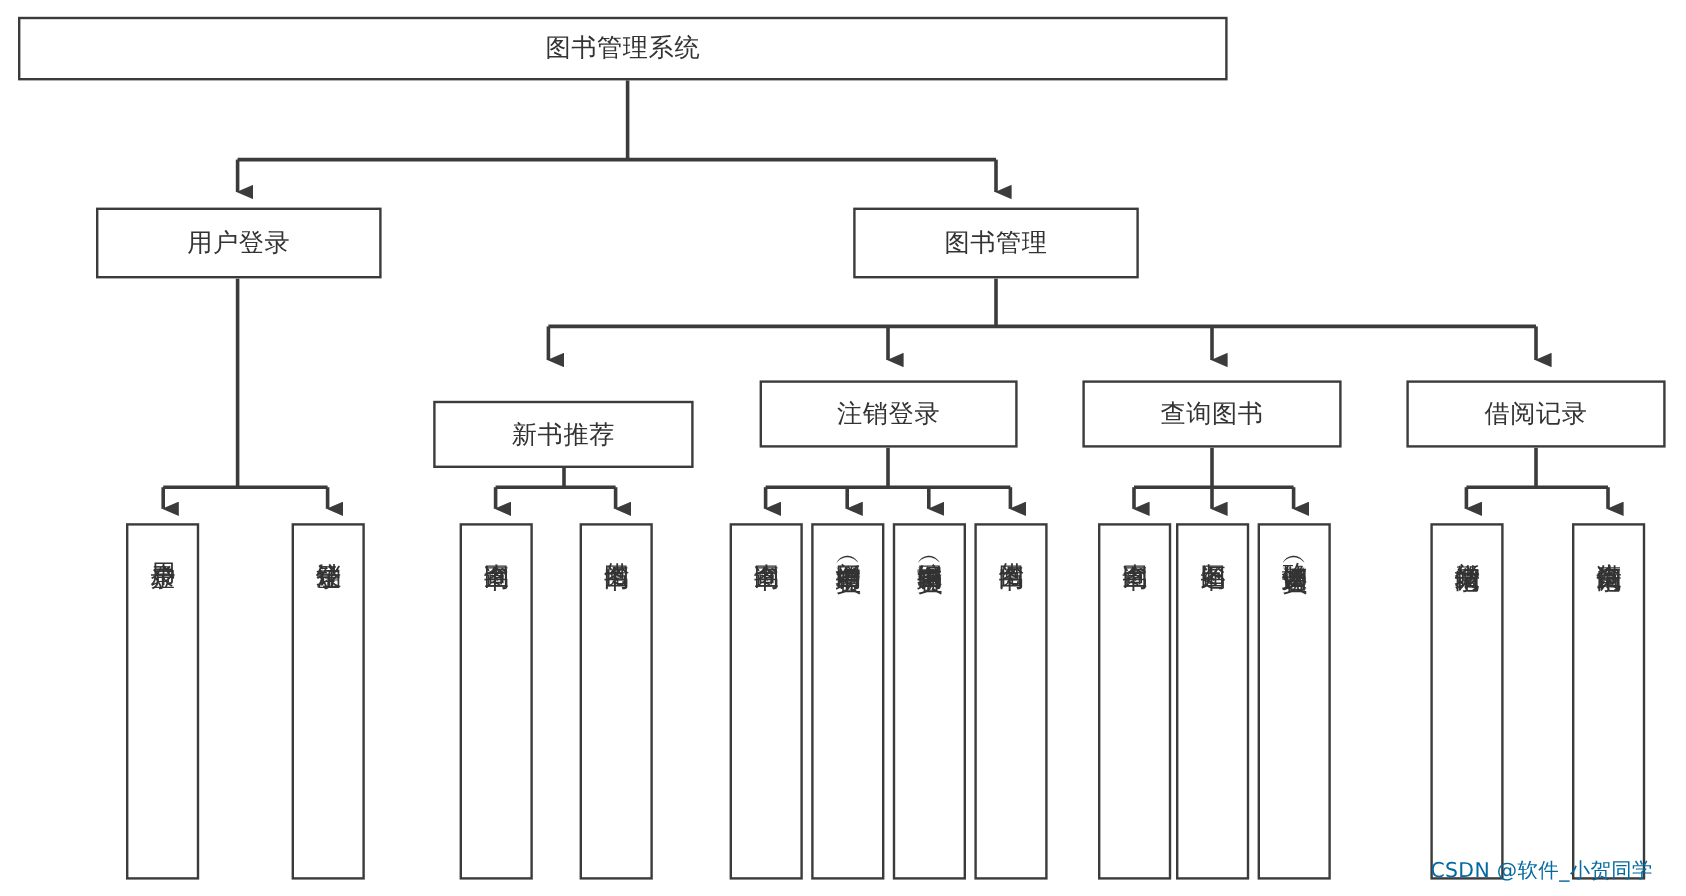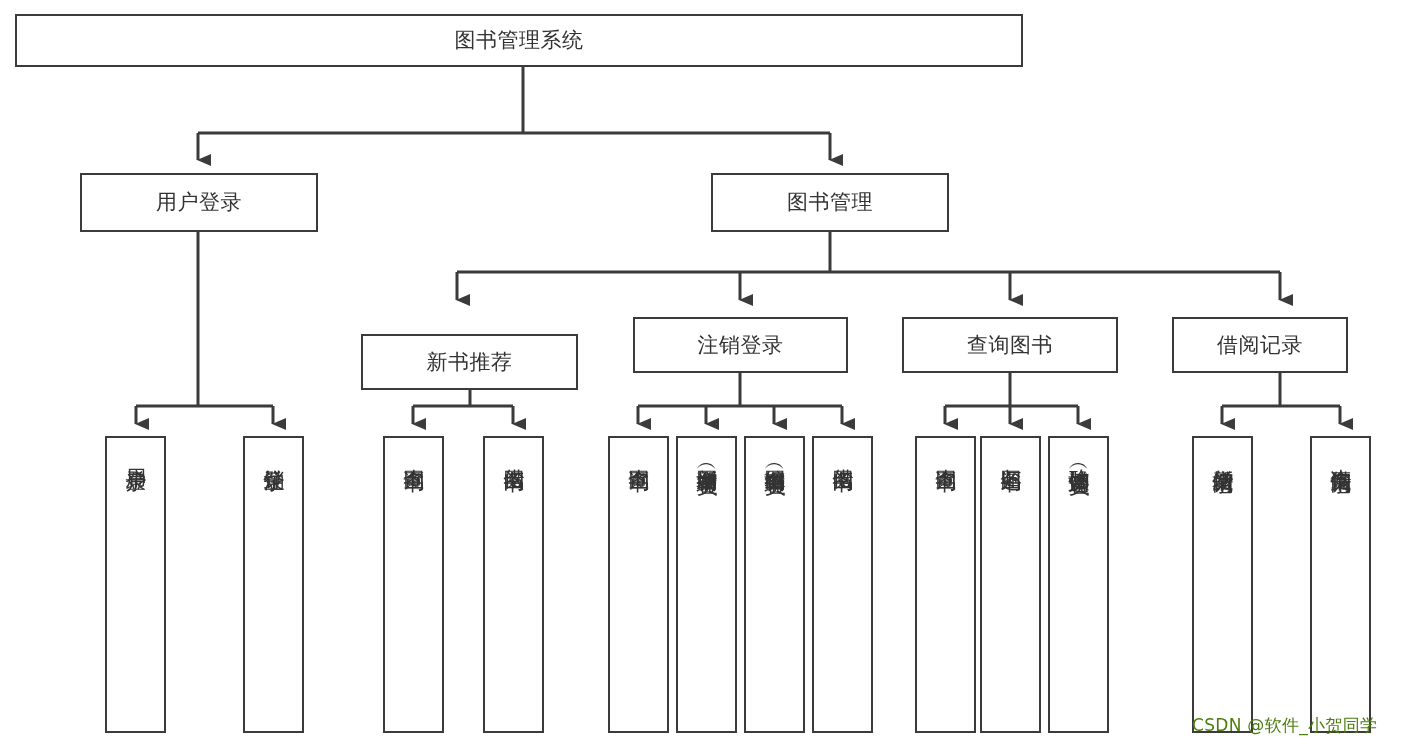--- a/index.html
+++ b/index.html
@@ -53,21 +53,21 @@
     line-height: 1.18;
     letter-spacing: 1px;
     white-space: nowrap;
   }
   .node.root .label { font-size: 21px; }
   .watermark {
     position: absolute;
     left: 1192px;
     top: 714px;
     font-size: 17px;
-    color: #4d7c0f;
+    color: #0369a1;
     white-space: nowrap;
     letter-spacing: 0.3px;
   }
 </style>
 </head>
 <body>
 
 <div id="canvas">
 
   <svg id="wires" viewBox="0 0 1405 747" xmlns="http://www.w3.org/2000/svg">
@@ -133,21 +133,21 @@
 
   <div class="node horiz" style="left:361px; top:334px; width:217px; height:56px;">
     <span class="label">新书推荐</span>
   </div>
   <div class="node horiz" style="left:633px; top:317px; width:215px; height:56px;">
     <span class="label">注销登录</span>
   </div>
   <div class="node horiz" style="left:902px; top:317px; width:216px; height:56px;">
     <span class="label">查询图书</span>
   </div>
-  <div class="node horiz" style="left:1172px; top:317px; width:176px; height:56px;">
+  <div class="node horiz" style="left:1172px; top:317px; width:216px; height:56px;">
     <span class="label">借阅记录</span>
   </div>
 
   <div class="node vert" style="left:105px; top:436px; width:61px; height:297px;">
     <span class="label">用户登录</span>
   </div>
   <div class="node vert" style="left:243px; top:436px; width:61px; height:297px;">
     <span class="label">注销登录</span>
   </div>
 

